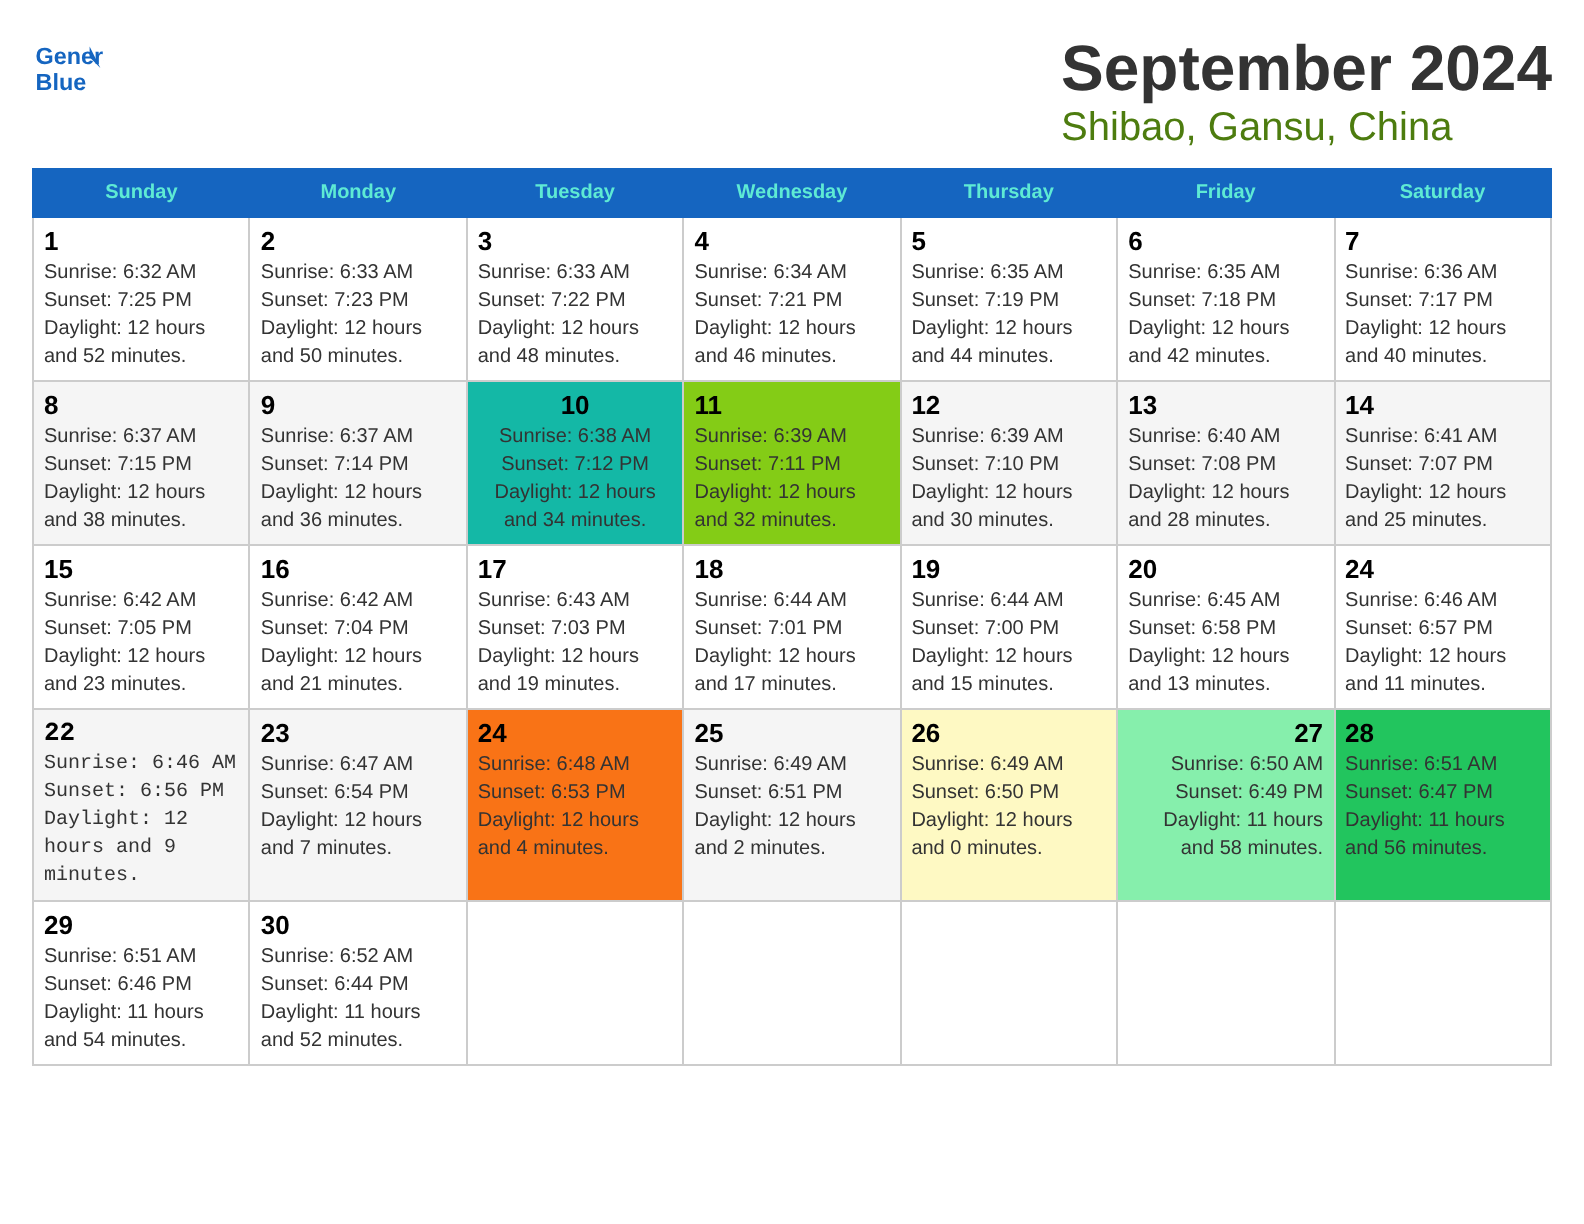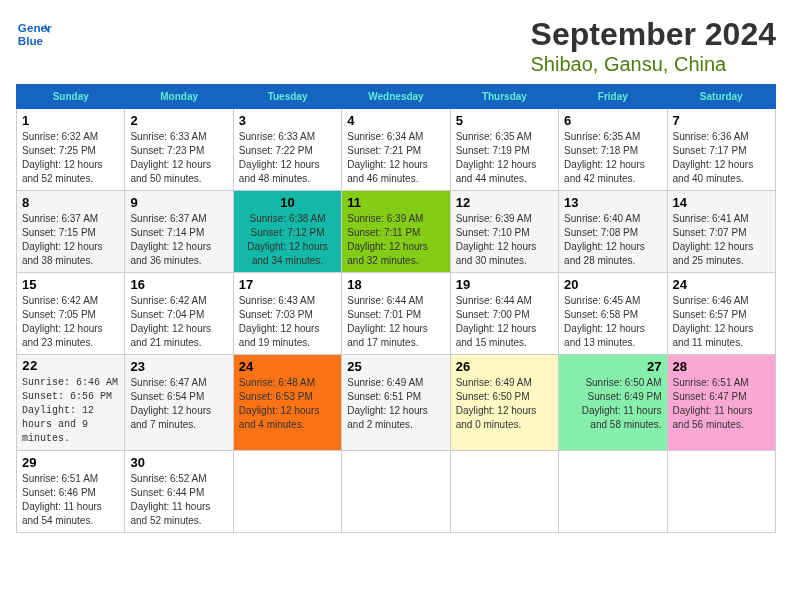--- a/index.html
+++ b/index.html
@@ -215,21 +215,21 @@
           <div class="day-info">Sunrise: 6:49 AM<br>Sunset: 6:51 PM<br>Daylight: 12 hours and 2 minutes.</div>
         </td>
         <td style="background: #fef9c3;">
           <span class="day-num">26</span>
           <div class="day-info">Sunrise: 6:49 AM<br>Sunset: 6:50 PM<br>Daylight: 12 hours and 0 minutes.</div>
         </td>
         <td style="background: #86efac; text-align: right;">
           <span class="day-num">27</span>
           <div class="day-info">Sunrise: 6:50 AM<br>Sunset: 6:49 PM<br>Daylight: 11 hours and 58 minutes.</div>
         </td>
-        <td style="background: #f9a8d4; margin-left: 38px;">
+        <td style="background: #22c55e; margin-left: 38px;">
           <span class="day-num">28</span>
           <div class="day-info">Sunrise: 6:51 AM<br>Sunset: 6:47 PM<br>Daylight: 11 hours and 56 minutes.</div>
         </td>
       </tr>
       <tr>
         <td>
           <span class="day-num">29</span>
           <div class="day-info">Sunrise: 6:51 AM<br>Sunset: 6:46 PM<br>Daylight: 11 hours and 54 minutes.</div>
         </td>
         <td>

